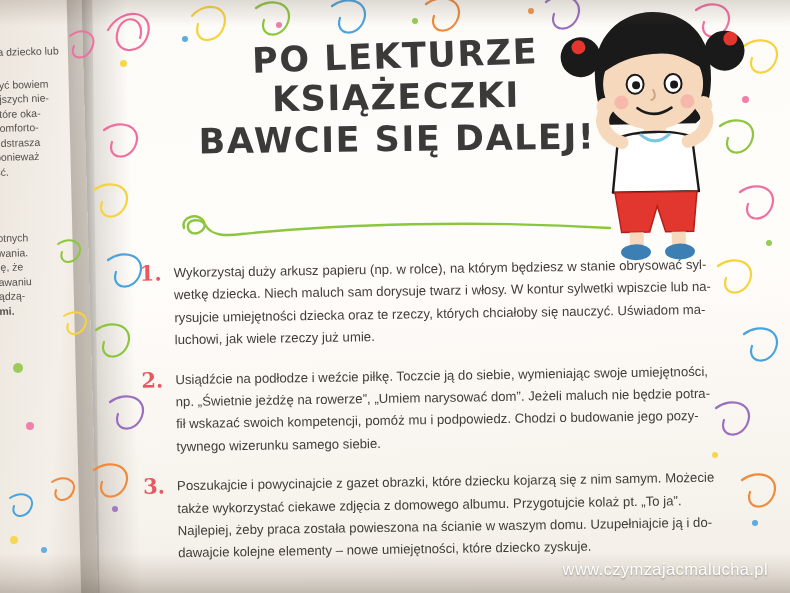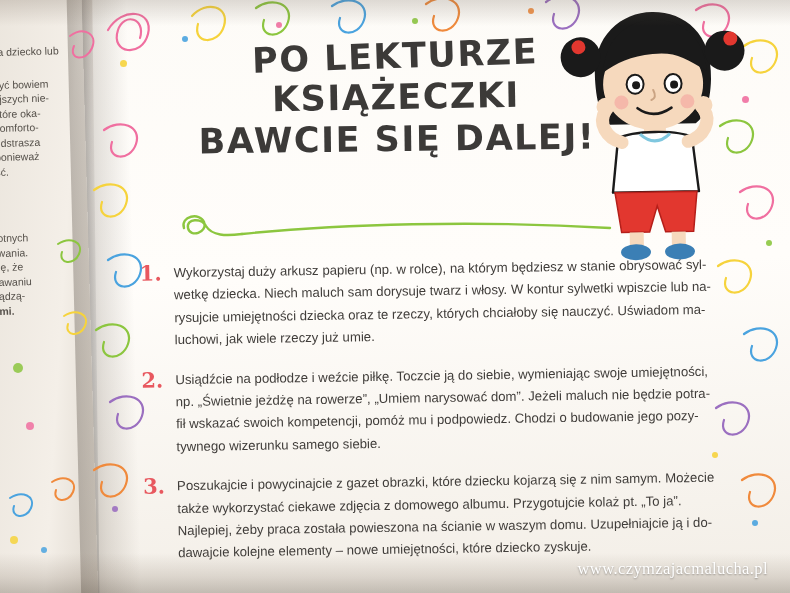--- a/index.html
+++ b/index.html
@@ -150,21 +150,21 @@
   .kid { position: absolute; left: 536px; top: 6px; width: 230px; height: 260px; transform: rotate(-1deg); }
 
   
   .watermark {
     position: absolute;
     right: 22px;
     bottom: 14px;
     color: #ffffff;
     font-size: 16.5px;
     letter-spacing: 0.4px;
-    font-family: Liberation Serif, serif;
+    font-family: Liberation Sans, sans-serif;
     text-shadow: 0 1px 2px rgba(0,0,0,0.35);
     margin-top: 39px;
   }
 </style>
 </head>
 <body>
 
 <div id="page">
 
   <div class="photo-bg"></div>

